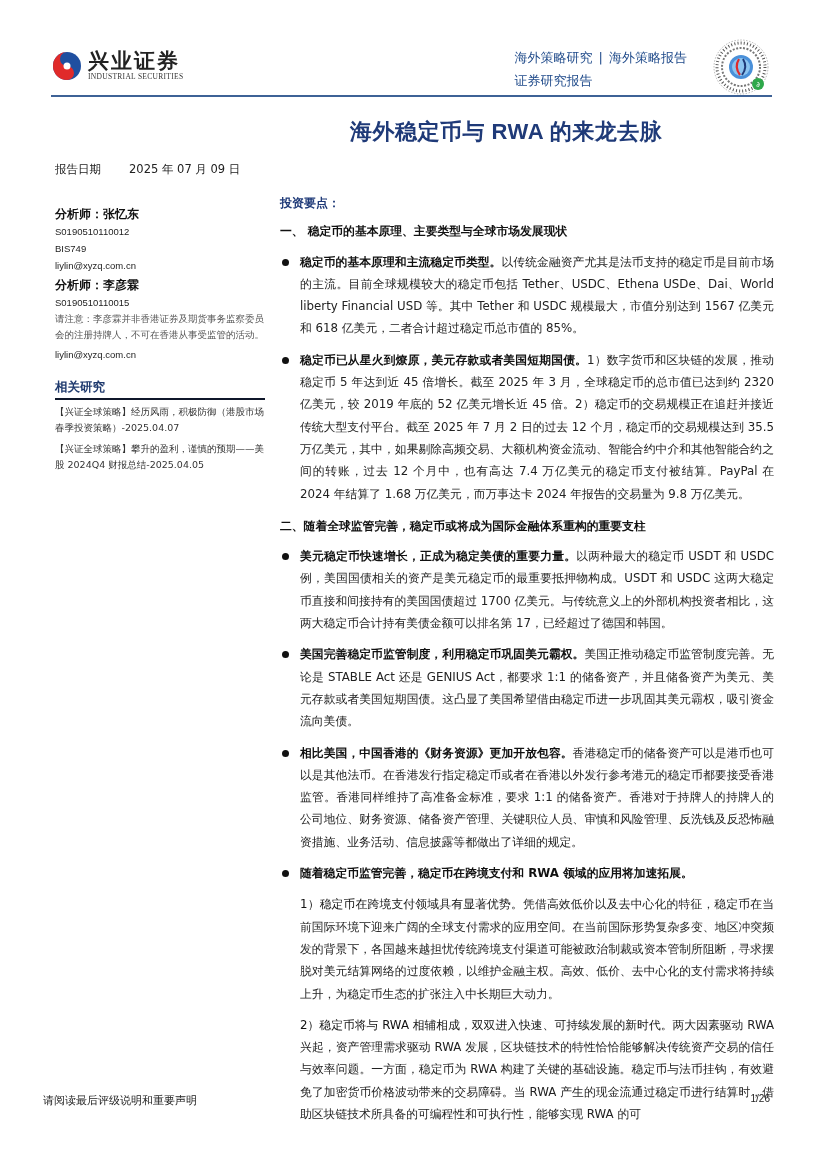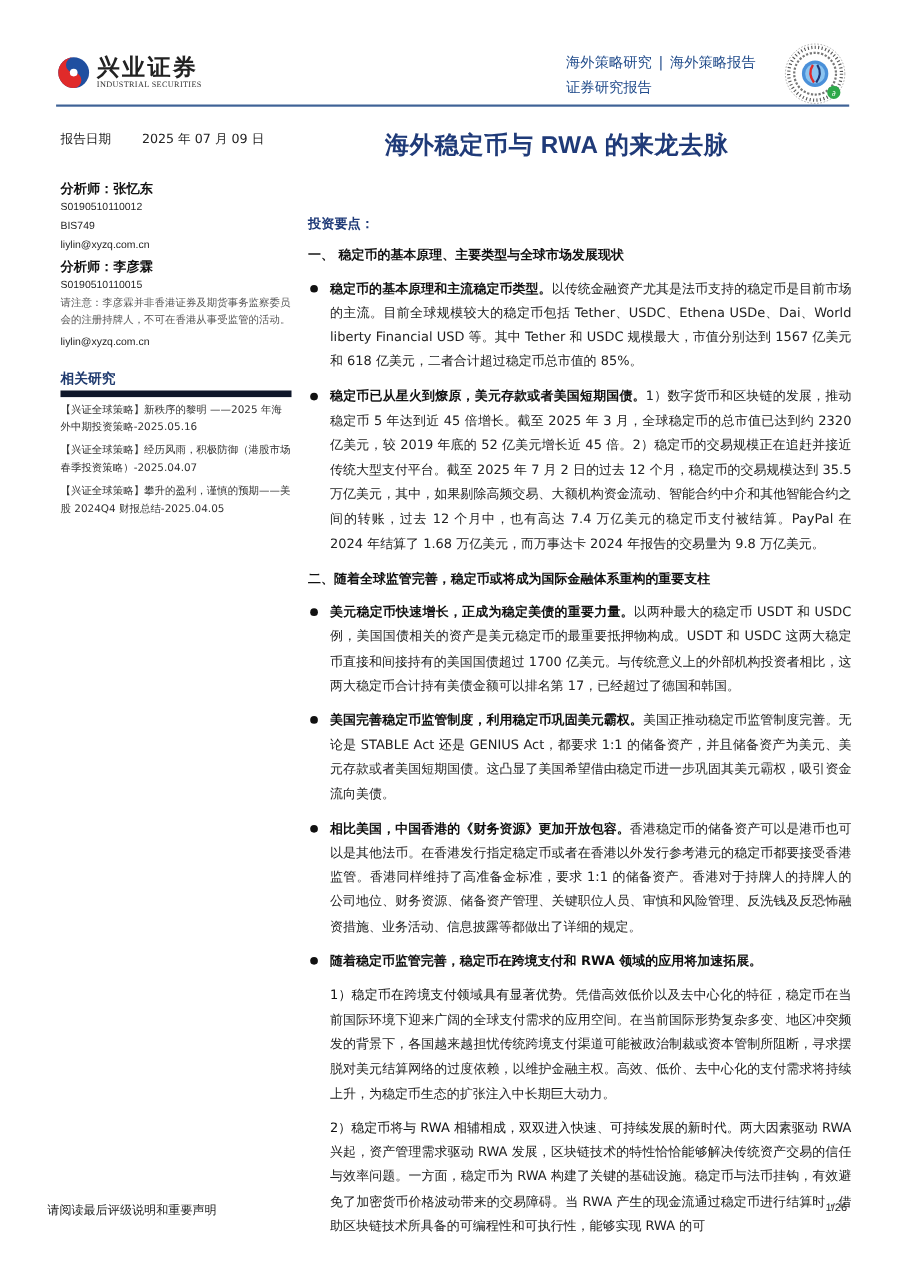--- a/index.html
+++ b/index.html
@@ -13,27 +13,27 @@
     .logo-text { margin-left: 6px; display: flex; flex-direction: column; }
     .logo-cn { font-family: "DejaVu Serif", "Liberation Serif", serif; font-size: 21px; font-weight: bold; letter-spacing: 2px; color: #222; line-height: 22px; }
     .logo-en { font-family: "Liberation Serif", serif; font-size: 7.5px; color: #333; letter-spacing: 0.3px; line-height: 9px; }
     .header-right { position: absolute; right: 139px; top: 46px; text-align: left; color: #1f4a8a; font-size: 13px; line-height: 23px; }
     .header-right .sep { margin: 0 6px; }
     .qr { position: absolute; left: 712px; top: 38px; width: 58px; height: 58px; }
     .header-rule { position: absolute; left: 51px; top: 95px; width: 721px; height: 2px; background: #3e6296; }
 
     
     .left { position: absolute; left: 55px; top: 118px; width: 210px; font-size: 10px; line-height: 16px; }
-    .report-date { font-size: 11.5px; color: #222; display: flex; gap: 28px; }
+    .report-date { font-size: 11.5px; color: #222; display: flex; gap: 28px; margin-top: 43px; }
     .analyst-name { font-weight: bold; font-size: 12px; margin-top: 28px; line-height: 18px; }
     .analyst-name.second { margin-top: 2px; }
     .info { font-size: 9.5px; color: #222; line-height: 17px; font-family: "Liberation Sans", sans-serif; }
     .note { font-size: 9.5px; color: #555; line-height: 16px; }
     .email2 { margin-top: 3px; }
-    .related-title { margin-top: 15px; font-weight: bold; font-size: 12.5px; color: #1f3a6e; padding-bottom: 2px; border-bottom: 6px solid #0f172a; line-height: 18px; }
+    .related-title { margin-top: 15px; font-weight: bold; font-size: 12.5px; color: #1f3a6e; padding-bottom: 2px; border-bottom: 2px solid #0f172a; line-height: 18px; }
     .related-item { font-size: 9.5px; color: #333; line-height: 15.5px; margin-top: 6px; }
     .related-item:first-of-type { margin-top: 4px; }
 
     
     .title { position: absolute; left: 350px; top: 117px; font-size: 22px; font-weight: bold; color: #1f3a78; font-family: "Liberation Sans", "DejaVu Sans", sans-serif; letter-spacing: 0.5px; }
     .main { position: absolute; left: 280px; top: 192px; width: 494px; font-size: 11.8px; line-height: 22.3px; color: #222; }
     .key-points { font-weight: bold; color: #1f3a78; font-size: 12px; margin-bottom: 6px; }
     .section-heading { font-weight: bold; font-size: 11.8px; color: #111; margin-bottom: 8px; }
     .section-heading.s2 { margin-top: 10px; }
     .bullet { position: relative; padding-left: 20px; margin-bottom: 9px; text-align: justify; }
@@ -101,21 +101,20 @@
   <div class="info">BIS749</div>
   <div class="info">liylin@xyzq.com.cn</div>
 
   <div class="analyst-name second">分析师：李彦霖</div>
   <div class="info">S0190510110015</div>
   <div class="note">请注意：李彦霖并非香港证券及期货事务监察委员会的注册持牌人，不可在香港从事受监管的活动。</div>
   <div class="info email2">liylin@xyzq.com.cn</div>
 
   <div class="related-title">相关研究</div>
   <div>
-    <div class="related-item">【兴证全球策略】新秩序的黎明 ——2025 年海外中期投资策略-2025.05.16</div>
     <div class="related-item">【兴证全球策略】经历风雨，积极防御（港股市场春季投资策略）-2025.04.07</div>
     <div class="related-item">【兴证全球策略】攀升的盈利，谨慎的预期——美股 2024Q4 财报总结-2025.04.05</div>
   </div>
 </div>
 
 <div class="main">
   <div class="key-points">投资要点：</div>
 
   <div class="section-heading">一、 稳定币的基本原理、主要类型与全球市场发展现状</div>
 

